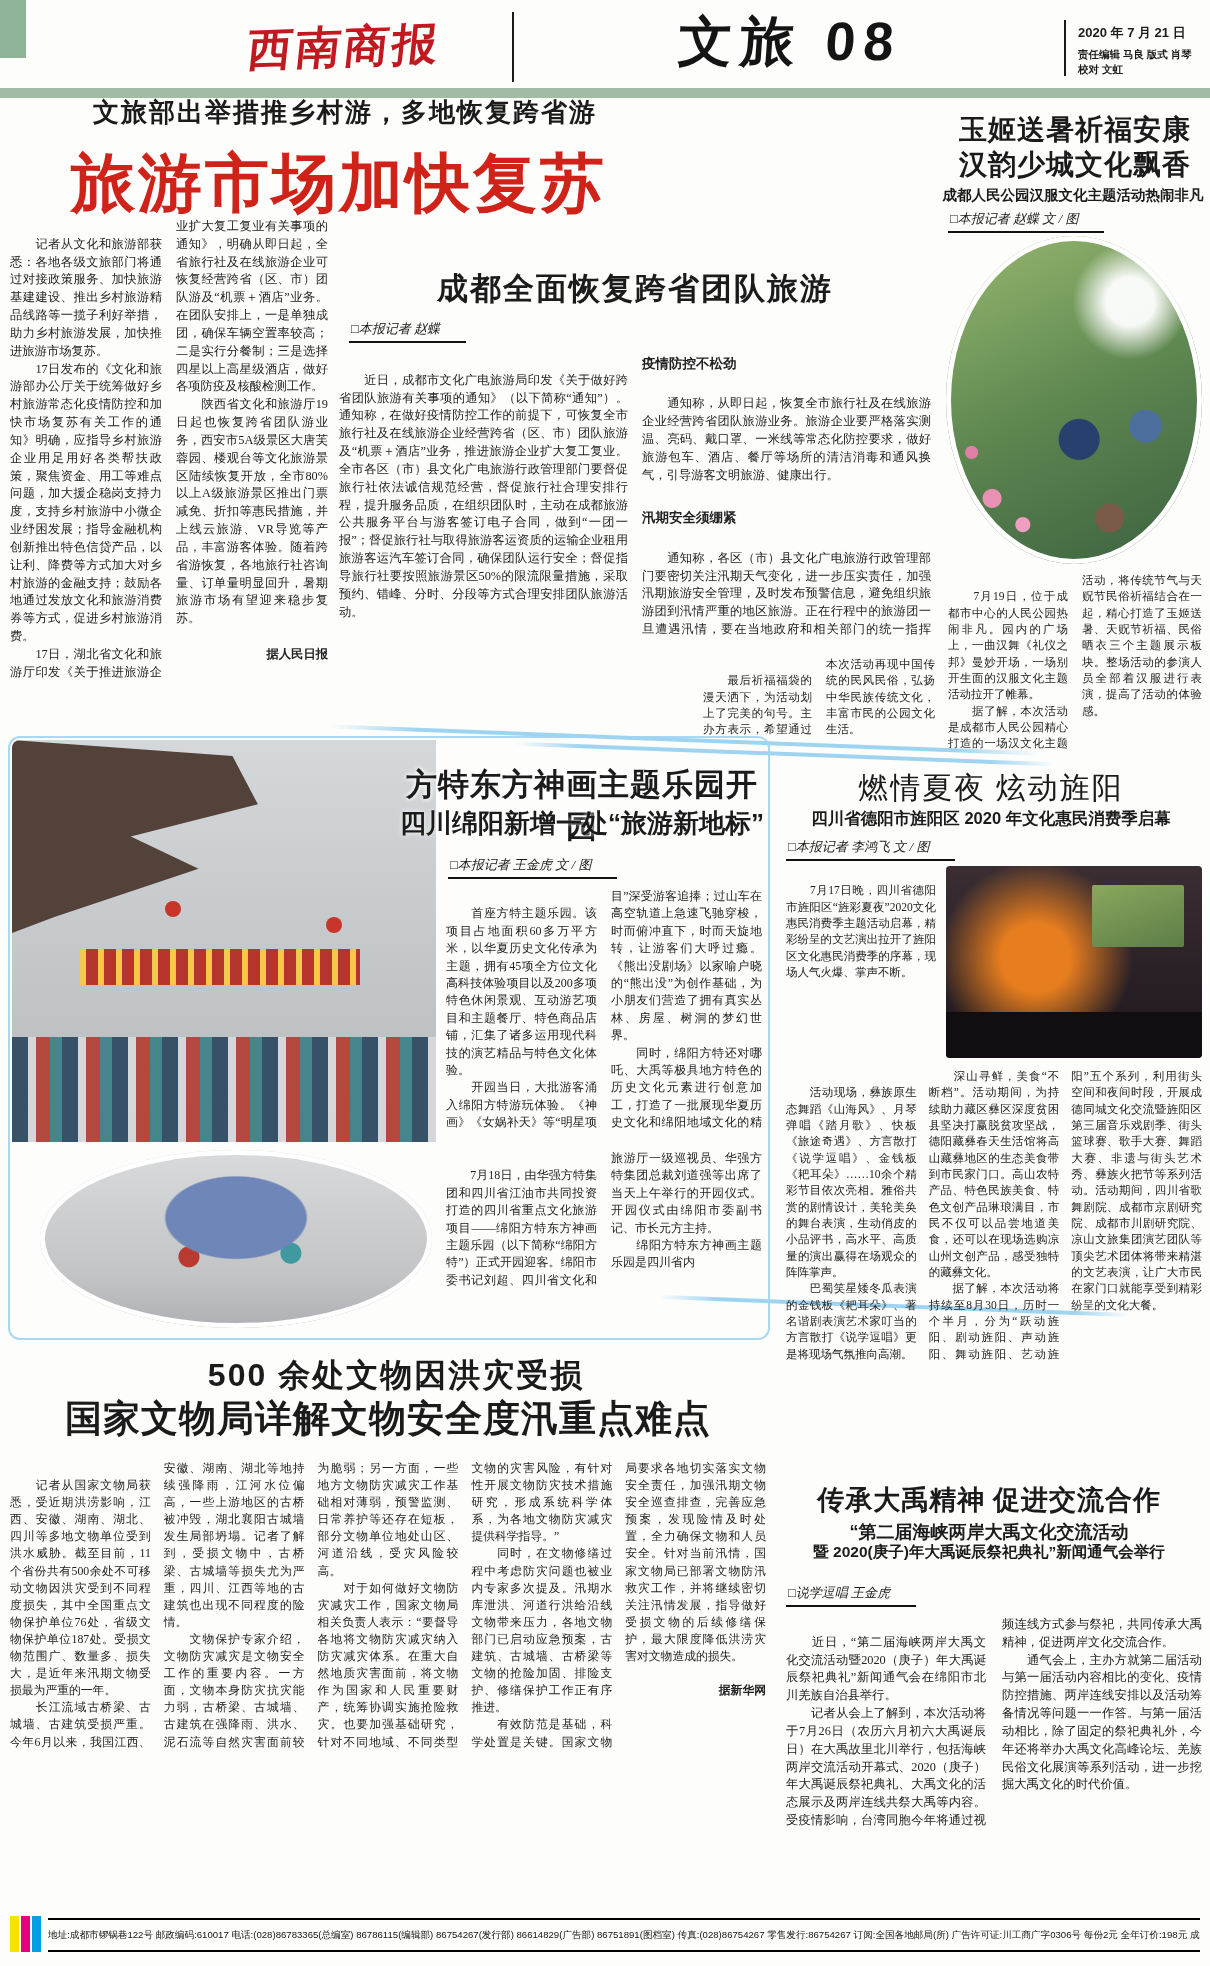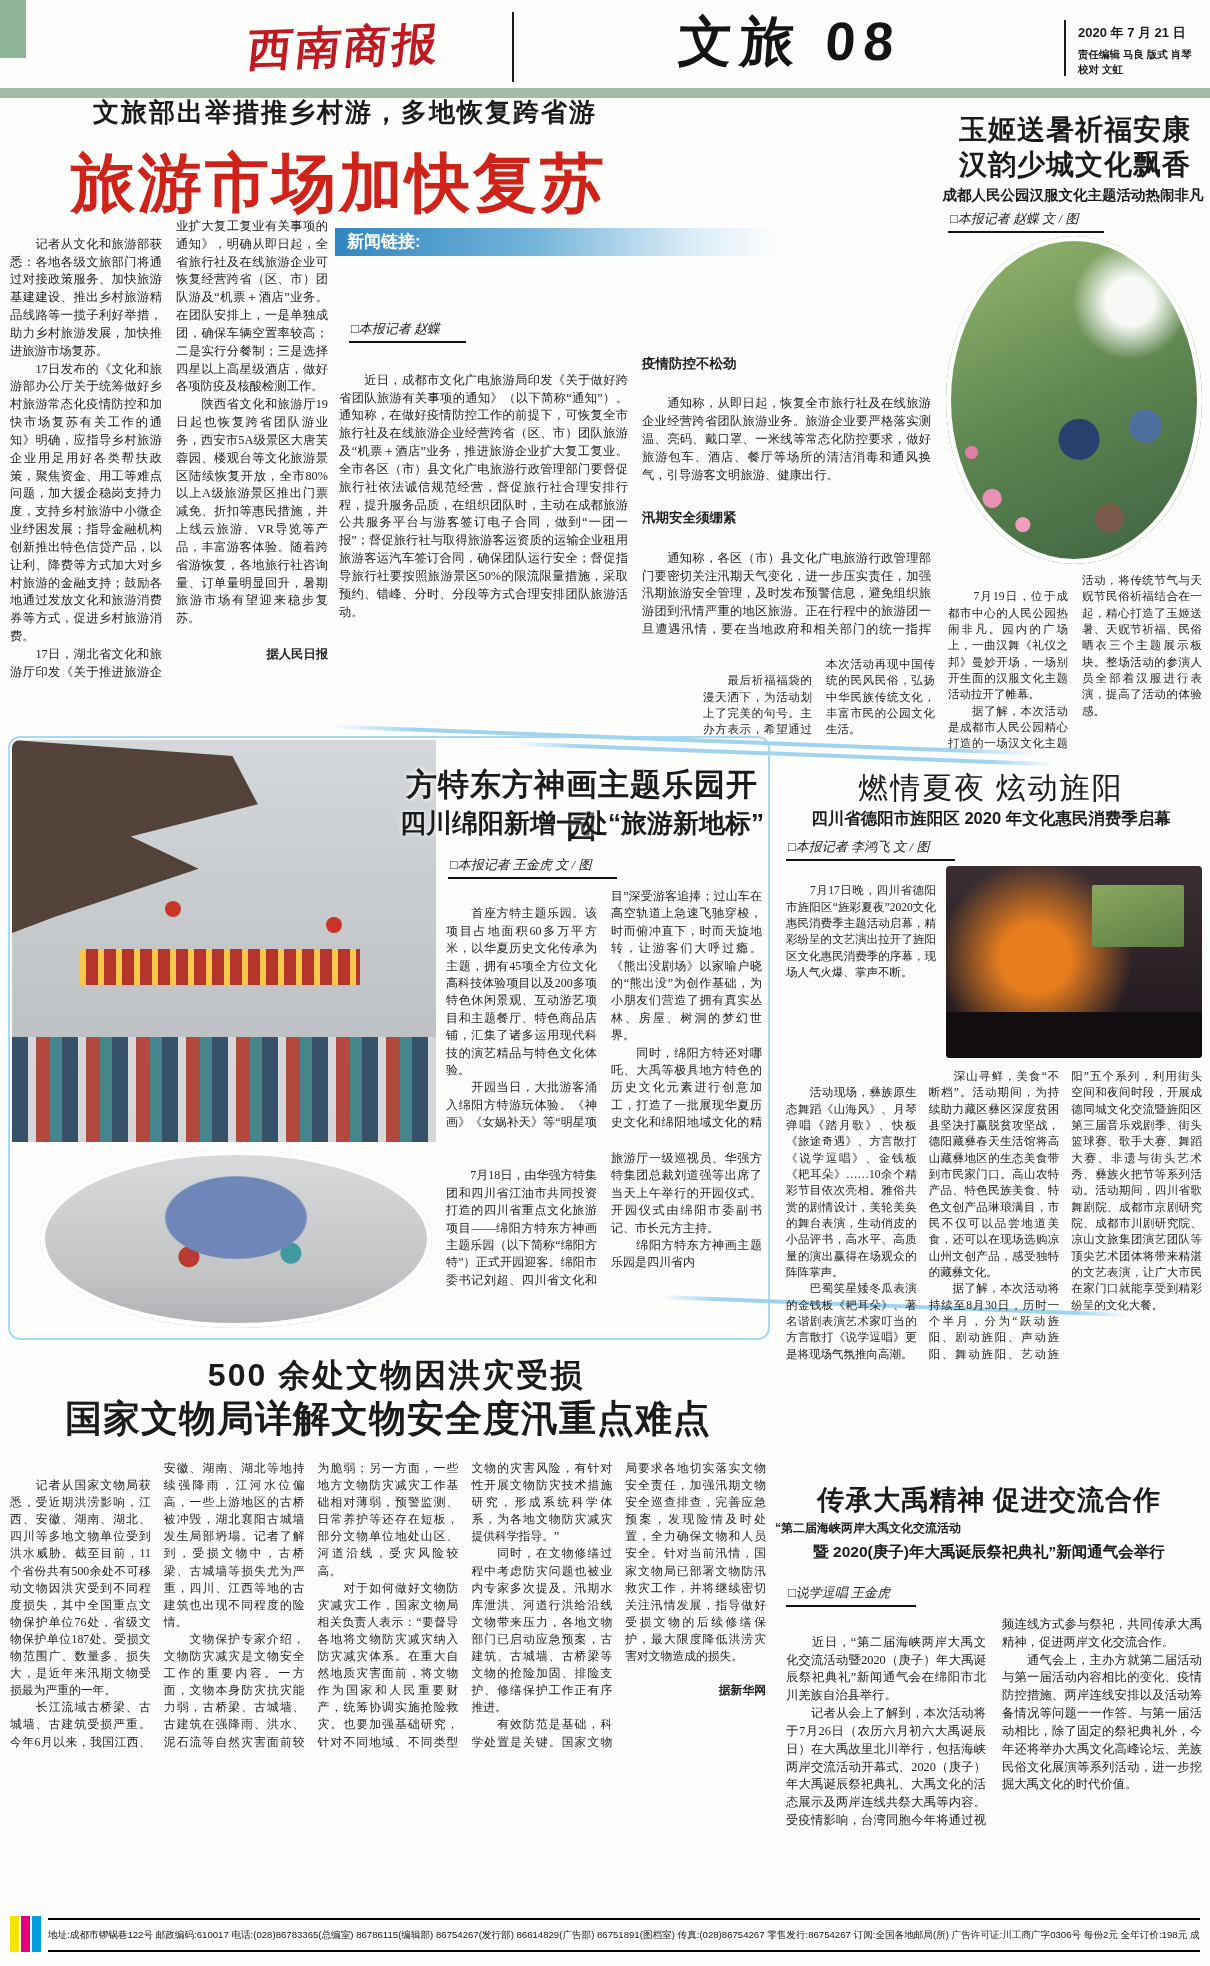--- a/index.html
+++ b/index.html
@@ -117,21 +117,21 @@
 
   
   .rel-h1{left:16px;top:1354px;width:760px;text-align:center;font-family:"Liberation Sans",sans-serif;
      font-weight:600;font-size:32px;letter-spacing:2px;}
   .rel-h2{left:8px;top:1394px;width:760px;text-align:center;font-family:"Liberation Sans",sans-serif;
      font-weight:900;font-size:37px;letter-spacing:1px;}
   .rel-body{left:10px;top:1460px;width:756px;height:448px;font-size:11.8px;}
 
   
   .dy-headline{left:775px;top:1482px;width:428px;text-align:center;font-weight:bold;font-size:27px;letter-spacing:1px;}
-  .dy-sub1{left:775px;top:1520px;width:428px;font-weight:bold;font-size:12px;
+  .dy-sub1{left:775px;top:1520px;width:428px;text-align:center;font-weight:bold;font-size:18px;
      font-family:"Liberation Sans",sans-serif;}
   .dy-sub2{left:775px;top:1542px;width:428px;text-align:center;font-weight:bold;font-size:15.5px;
      font-family:"Liberation Sans",sans-serif;}
   .dy-byline{left:786px;top:1584px;}
   .dy-body{left:786px;top:1616px;width:416px;height:290px;font-size:12.2px;}
   .dy-body .cols2{column-gap:16px;}
 
   
   .reg-marks{left:10px;top:1916px;width:34px;height:36px;display:flex;gap:2px;}
   .reg-marks div{width:9px;height:36px;}
@@ -160,21 +160,21 @@
   <div class="cols2 jt body-text" style="height:100%;">
     <p>　　记者从文化和旅游部获悉：各地各级文旅部门将通过对接政策服务、加快旅游基建建设、推出乡村旅游精品线路等一揽子利好举措，助力乡村旅游发展，加快推进旅游市场复苏。
 　　17日发布的《文化和旅游部办公厅关于统筹做好乡村旅游常态化疫情防控和加快市场复苏有关工作的通知》明确，应指导乡村旅游企业用足用好各类帮扶政策，聚焦资金、用工等难点问题，加大援企稳岗支持力度，支持乡村旅游中小微企业纾困发展；指导金融机构创新推出特色信贷产品，以让利、降费等方式加大对乡村旅游的金融支持；鼓励各地通过发放文化和旅游消费券等方式，促进乡村旅游消费。
 　　17日，湖北省文化和旅游厅印发《关于推进旅游企业扩大复工复业有关事项的通知》，明确从即日起，全省旅行社及在线旅游企业可恢复经营跨省（区、市）团队游及“机票＋酒店”业务。在团队安排上，一是单独成团，确保车辆空置率较高；二是实行分餐制；三是选择四星以上高星级酒店，做好各项防疫及核酸检测工作。
 　　陕西省文化和旅游厅19日起也恢复跨省团队游业务，西安市5A级景区大唐芙蓉园、楼观台等文化旅游景区陆续恢复开放，全市80%以上A级旅游景区推出门票减免、折扣等惠民措施，并上线云旅游、VR导览等产品，丰富游客体验。随着跨省游恢复，各地旅行社咨询量、订单量明显回升，暑期旅游市场有望迎来稳步复苏。</p>
     <span class="credit">据人民日报</span>
   </div>
 </div>
 
 <div class="abs newslink">
-  <div class="nl-tag">新闻链接:</div>
+  <h2 class="nl-headline">成都全面恢复跨省团队旅游</h2>
   <span class="nl-byline byline">□本报记者 赵蝶</span>
   <div class="nl-body cols2 jt body-text">
     <p>　　近日，成都市文化广电旅游局印发《关于做好跨省团队旅游有关事项的通知》（以下简称“通知”）。通知称，在做好疫情防控工作的前提下，可恢复全市旅行社及在线旅游企业经营跨省（区、市）团队旅游及“机票＋酒店”业务，推进旅游企业扩大复工复业。全市各区（市）县文化广电旅游行政管理部门要督促旅行社依法诚信规范经营，督促旅行社合理安排行程，提升服务品质，在组织团队时，主动在成都旅游公共服务平台与游客签订电子合同，做到“一团一报”；督促旅行社与取得旅游客运资质的运输企业租用旅游客运汽车签订合同，确保团队运行安全；督促指导旅行社要按照旅游景区50%的限流限量措施，采取预约、错峰、分时、分段等方式合理安排团队旅游活动。</p>
     <h4 class="nl-sub">疫情防控不松劲</h4>
     <p>　　通知称，从即日起，恢复全市旅行社及在线旅游企业经营跨省团队旅游业务。旅游企业要严格落实测温、亮码、戴口罩、一米线等常态化防控要求，做好旅游包车、酒店、餐厅等场所的清洁消毒和通风换气，引导游客文明旅游、健康出行。</p>
     <h4 class="nl-sub">汛期安全须绷紧</h4>
     <p>　　通知称，各区（市）县文化广电旅游行政管理部门要密切关注汛期天气变化，进一步压实责任，加强汛期旅游安全管理，及时发布预警信息，避免组织旅游团到汛情严重的地区旅游。正在行程中的旅游团一旦遭遇汛情，要在当地政府和相关部门的统一指挥下，采取有效措施应对，及时做好团队疏散和安置工作，必要时暂停旅游经营活动。</p>
   </div>
 </div>
 

